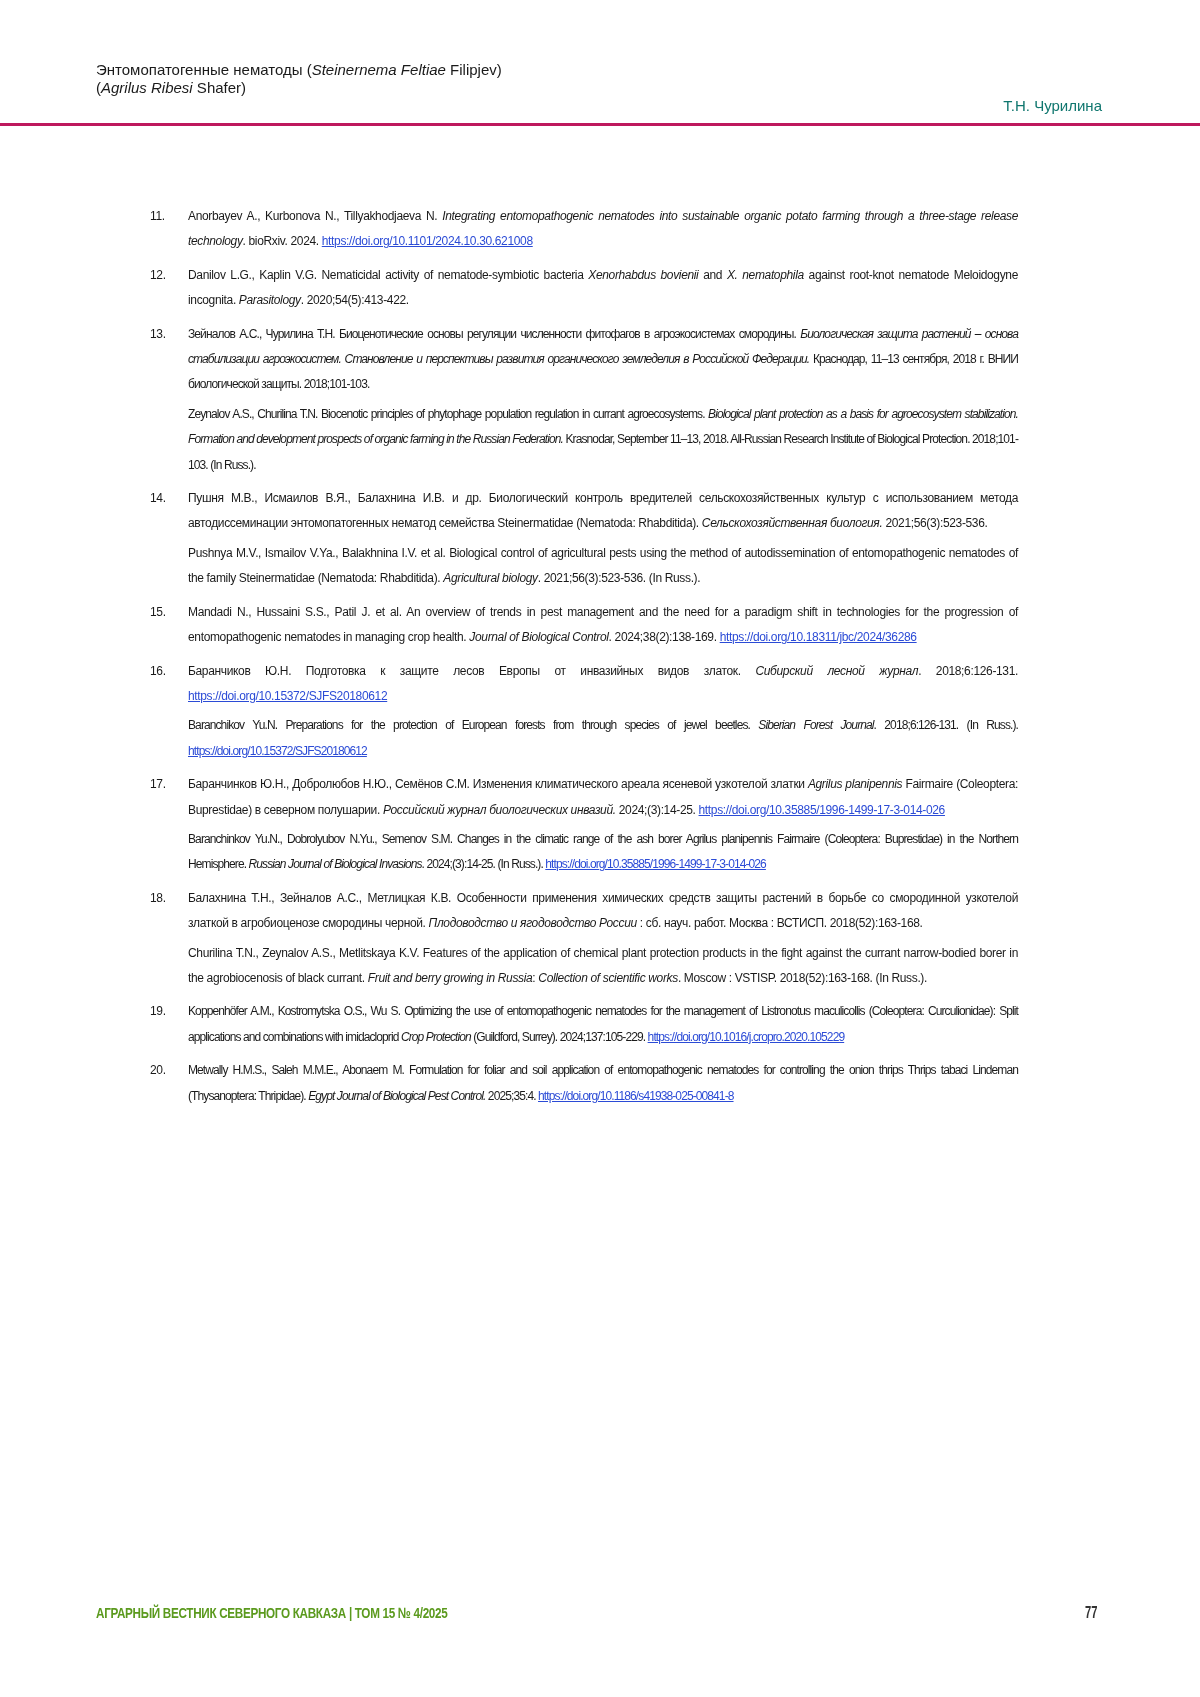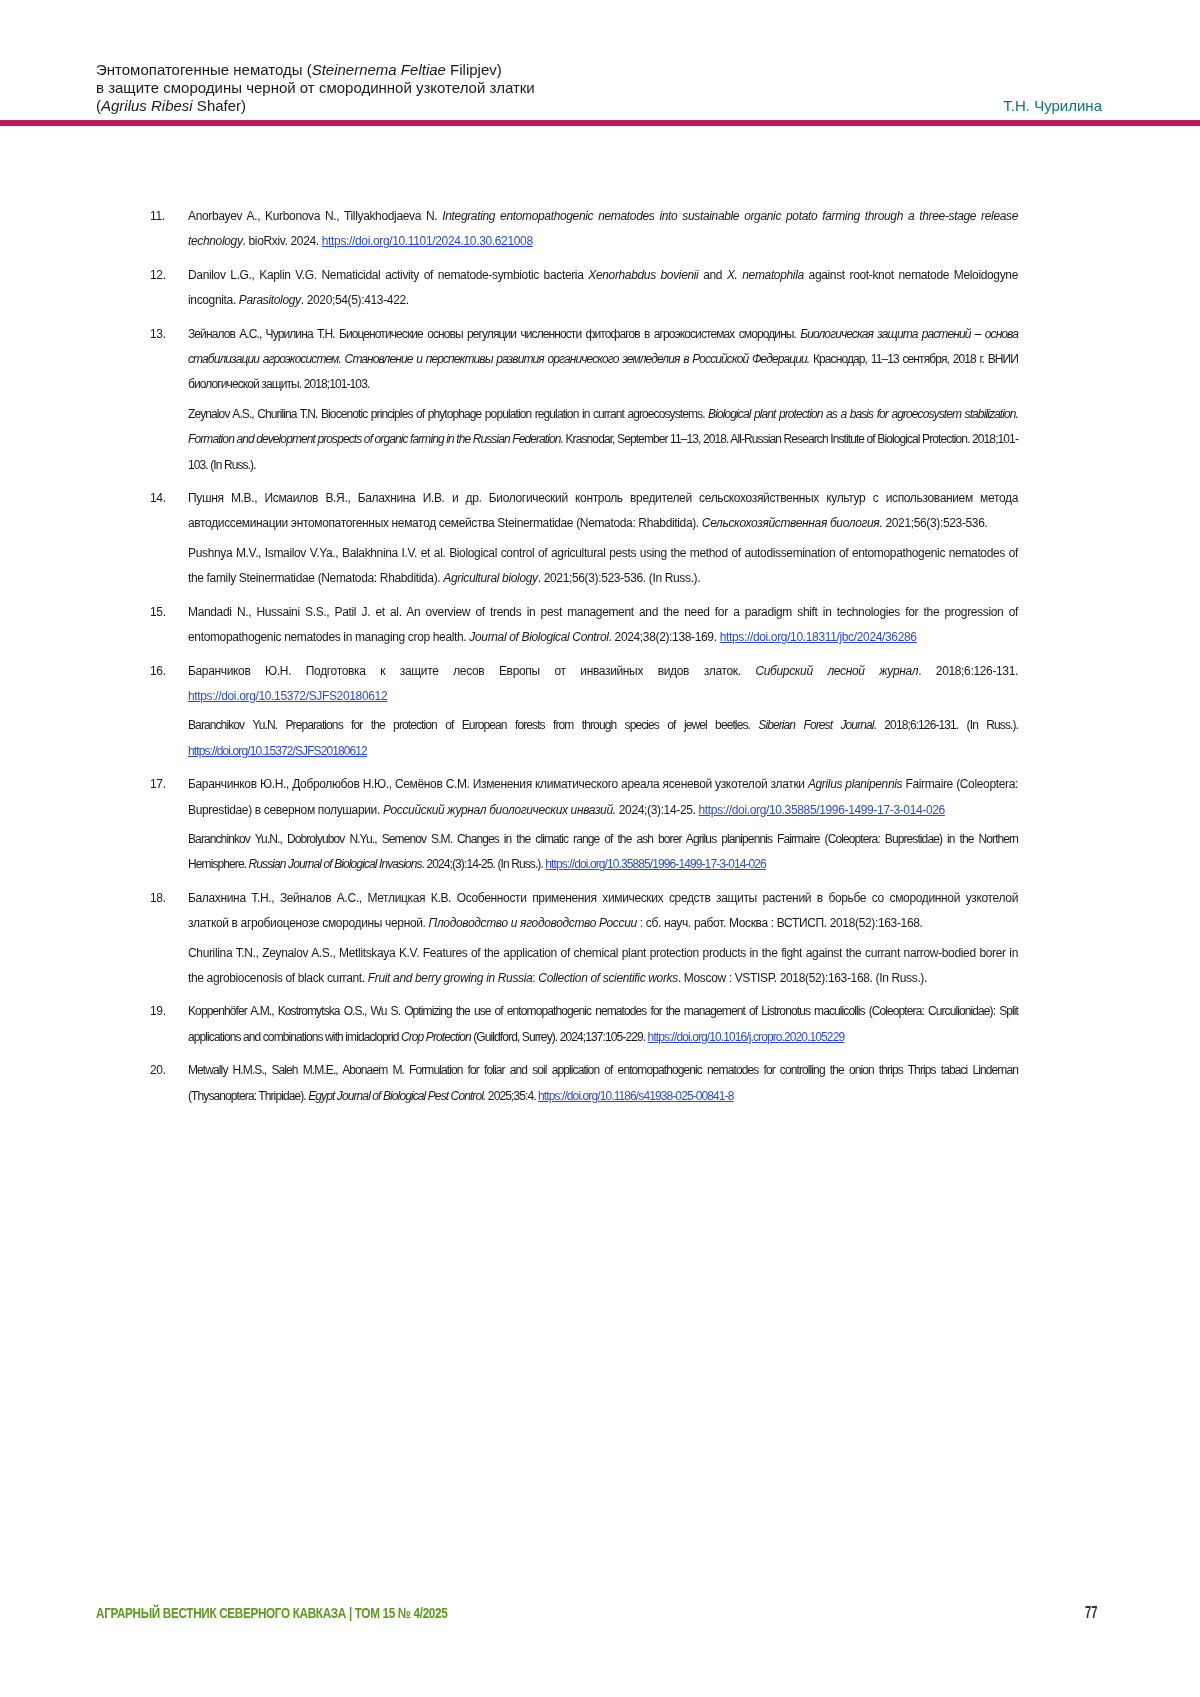--- a/index.html
+++ b/index.html
@@ -2,21 +2,21 @@
 <html><head>
 <meta charset="utf-8">
 <style>
   html, body { margin: 0; padding: 0; background: #ffffff; }
   body {
     width: 1200px; height: 1697px; position: relative; overflow: hidden;
     font-family: "Liberation Sans", sans-serif; color: #1a1a1a;
   }
   .header {
     position: absolute; left: 0; top: 0; width: 1200px; height: 126px;
-    border-bottom: 6px solid #be185d; box-sizing: border-box;
+    border-bottom: 3px solid #be185d; box-sizing: border-box;
   }
   .header-title {
     position: absolute; left: 96px; top: 61px; width: 700px;
     font-size: 15px; line-height: 18px; color: #1a1a1a;
   }
   .header-author {
     position: absolute; right: 98px; top: 97px;
     font-size: 15px; line-height: 18px; color: #0f766e;
   }
   .refs {
@@ -41,21 +41,20 @@
     font-weight: bold; font-size: 16px; color: #333333;
     transform: scaleX(0.7); transform-origin: left center;
   }
 </style>
 </head>
 <body>
 
 <div class="header">
   <div class="header-title" id="header-title">
       <div><span>Энтомопатогенные нематоды (</span><span class="seg-i">Steinernema Feltiae</span><span> Filipjev)</span></div>
-      <div><span>в защите смородины черной от смородинной узкотелой златки</span></div>
       <div><span>(</span><span class="seg-i">Agrilus Ribesi</span><span> Shafer)</span></div>
     </div>
   <div class="header-author">Т.Н. Чурилина</div>
 </div>
 
 <div class="refs" id="refs">
     <div class="ref">
       <div class="ref-num">11.</div>
       <div class="ref-body">
         <div class="ref-para"><span>Anorbayev A., Kurbonova N., Tillyakhodjaeva N. </span><span class="seg-i">Integrating entomopathogenic nematodes into sustainable organic potato farming through a three-stage release technology</span><span>. bioRxiv. 2024. </span><a class="seg-link">https://doi.org/10.1101/2024.10.30.621008</a></div>

